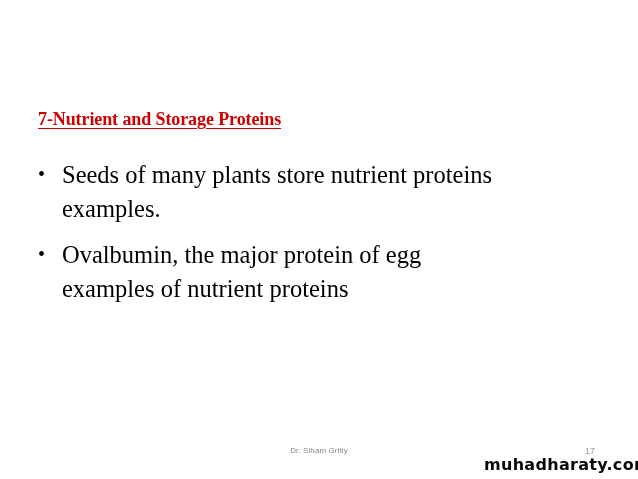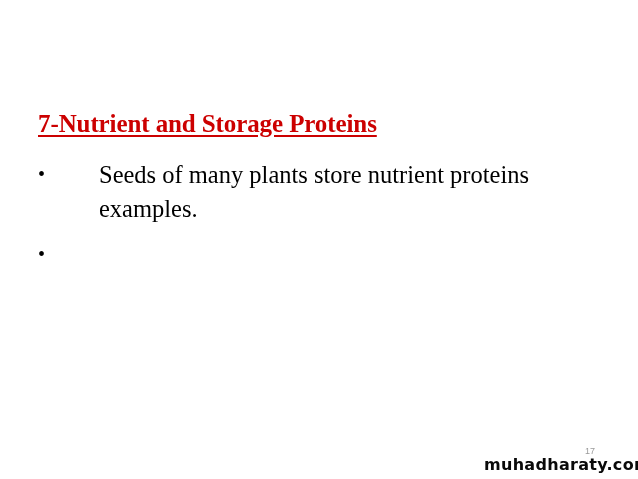--- a/index.html
+++ b/index.html
@@ -17,21 +17,21 @@
     background: #ffffff;
     overflow: hidden;
   }
   .slide-title {
     position: absolute;
     left: 38px;
     top: 110px;
     color: #cc0000;
     font-family: "Liberation Serif", serif;
     font-weight: bold;
-    font-size: 25px;
+    font-size: 18px;
     line-height: 1.1;
     letter-spacing: -0.1px;
     text-decoration: underline;
     text-underline-offset: 3px;
     white-space: nowrap;
   }
   .body-block {
     position: absolute;
     left: 36px;
     top: 158px;
@@ -51,21 +51,20 @@
   .bullet-mark {
     flex: 0 0 auto;
     width: 24px;
     font-size: 20px;
     line-height: 33.5px;
     text-align: left;
     padding-left: 2px;
   }
   .bullet-text {
     flex: 1 1 auto;
-    margin-left: 37px;
   }
   .bullet-text .line {
     display: block;
     white-space: pre;
   }
   .footer-author {
     position: absolute;
     left: 0;
     top: 446px;
     width: 638px;
@@ -109,23 +108,26 @@
       <span class="bullet-mark">•</span>
       <span class="bullet-text">
         <span class="line">Seeds of many plants store nutrient proteins</span>
         <span class="line">examples.</span>
       </span>
     </div>
 
     <div class="bullet-row">
       <span class="bullet-mark">•</span>
       <span class="bullet-text">
+        <span class="line">Ovalbumin, the major protein of egg</span>
+        <span class="line">examples of nutrient proteins</span>
       </span>
     </div>
 
   </div>
 
+  <div class="footer-author">Dr. Siham Gritly</div>
 
   <div class="page-number">17</div>
 
   <div class="watermark">muhadharaty.com</div>
 
 </div>
 
 </body></html>

